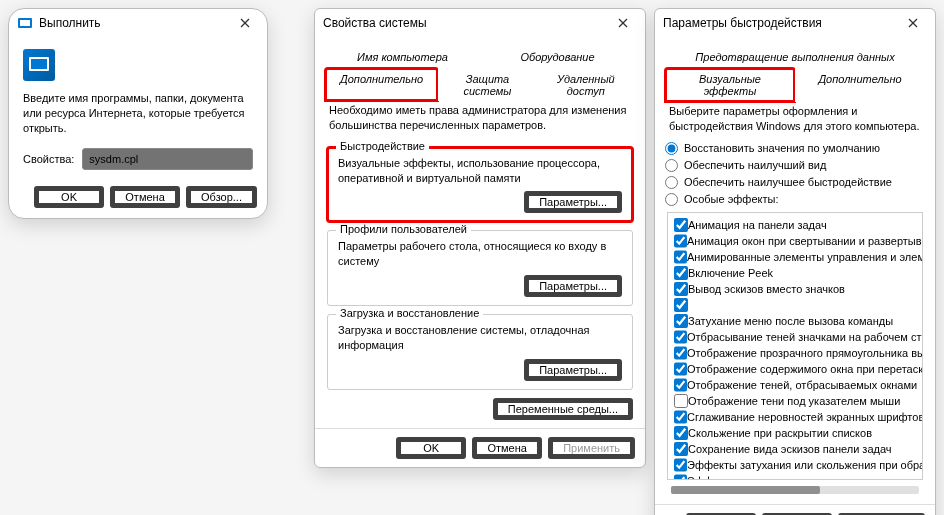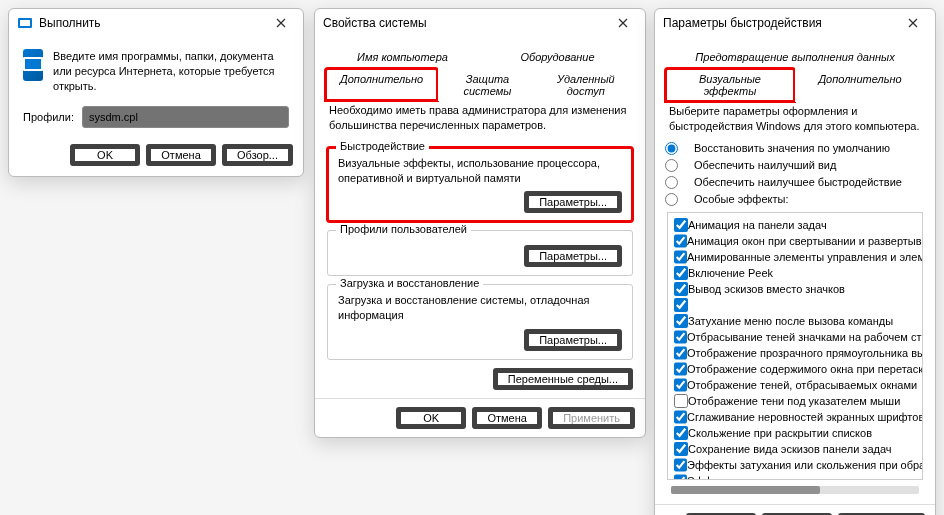--- a/index.html
+++ b/index.html
@@ -4,53 +4,53 @@
 <style>
 * { box-sizing: border-box; margin: 0; padding: 0; }
 body { font-family: "Segoe UI", Tahoma, sans-serif; font-size: 11px; background: #f5f5f5; color: #000; width: 944px; height: 515px; position: relative; overflow: hidden; }
 .window { position: absolute; background: #fff; border: 1px solid #bbb; border-radius: 6px; box-shadow: 0 6px 20px rgba(0,0,0,0.15); }
 .titlebar { display: flex; align-items: center; padding: 4px 8px; height: 28px; }
 .titlebar .icon { width: 16px; height: 16px; margin-right: 6px; display: inline-flex; align-items: center; justify-content: center; }
 .titlebar .title { flex: 1; font-size: 12px; }
 .titlebar .close { width: 28px; height: 22px; display: flex; align-items: center; justify-content: center; cursor: pointer; border-radius: 3px; }
 .content { padding: 8px 10px; }
 .run-icon { width: 32px; height: 32px; background: linear-gradient(135deg, #0078d4, #005a9e); border-radius: 3px; display: flex; align-items: center; justify-content: center; color: #fff; font-size: 18px; }
-.run-body { display: flex; gap: 10px; padding: 12px 14px 6px; }
+.run-body { display: flex; gap: 10px; padding: 12px 14px 6px; flex-direction: column; }
 .run-text { font-size: 11px; line-height: 1.35; }
 .run-row { display: flex; align-items: center; gap: 8px; padding: 6px 14px 8px; }
 .run-row label { font-size: 11px; }
 .run-input { flex: 1; height: 22px; padding: 10px 6px; border: 1px solid #888; border-radius: 3px; font-size: 11px; background: #737373; }
 .btn-row { display: flex; gap: 6px; justify-content: flex-end; padding: 8px 10px 10px; }
 .btn { min-width: 70px; height: 22px; padding: 0 10px; font-size: 11px; background: #fff; border: 5px solid #404040; border-radius: 3px; cursor: pointer; }
 .tabs { display: flex; border-bottom: 1px solid #ccc; margin: 0; }
 .tab { padding: 4px 14px; font-size: 11px; border: 1px solid transparent; border-bottom: none; cursor: pointer; position: relative; bottom: -1px; background: #fff; font-style: italic; }
 .tab.active { border-color: #ccc; border-bottom: 1px solid #fff; border-radius: 3px 3px 0 0; }
 .tabrow { display: flex; }
 .tabrow .tab { flex: 1; text-align: center; }
 .highlight-red { outline: 3px solid #e00; outline-offset: -2px; }
 .groupbox { border: 1px solid #ccc; border-radius: 3px; margin: 8px 2px; padding: 8px 10px 8px; position: relative; }
 .groupbox .legend { position: absolute; top: -8px; left: 8px; background: #fff; padding: 0 4px; font-size: 11px; }
 .groupbox .desc { font-size: 11px; margin-bottom: 6px; line-height: 1.35; }
 .right-btn { display: flex; justify-content: flex-end; margin-top: 6px; }
 .note { font-size: 11px; padding: 2px 4px 6px; line-height: 1.35; }
-.radio-row { display: flex; align-items: center; gap: 16px; padding: 2px 0; font-size: 11px; }
+.radio-row { display: flex; align-items: center; gap: 6px; padding: 2px 0; font-size: 11px; }
 .radio-row input[type=radio] { width: 13px; height: 13px; accent-color: #0078d4; }
 .check-list { border: 1px solid #ccc; margin: 4px 2px 6px; padding: 4px 6px; max-height: 268px; overflow: hidden; }
 .check-row { display: flex; align-items: center; gap: 0; padding: 1px 0; font-size: 11px; white-space: nowrap; }
 .check-row input[type=checkbox] { width: 14px; height: 14px; accent-color: #0078d4; }
 .scrollbar { height: 8px; background: #e0e0e0; margin: 4px 6px 2px; border-radius: 2px; position: relative; }
 .scrollbar .thumb { position: absolute; left: 0; width: 60%; height: 100%; background: #909090; border-radius: 2px; }
 .dialog-footer { border-top: 1px solid #ddd; padding: 8px 10px; display: flex; gap: 6px; justify-content: flex-end; }
 .btn.disabled { color: #999; }
 svg { display: block; }
 </style>
 </head>
 <body>
 
-<div class="window" style="left:8px; top:8px; width:296px;">
+<div class="window" style="left:8px; top:8px; width:260px;border-radius:16px;">
   <div class="titlebar">
     <span class="icon">
       <svg width="16" height="16">
           <rect x="1" y="3" width="14" height="10" rx="1" fill="#0078d4"></rect>
           <rect x="3" y="5" width="10" height="6" fill="#fff"></rect>
         </svg>
     </span>
     <span class="title">Выполнить</span>
     <div class="close">
       <svg width="10" height="10">
@@ -62,21 +62,21 @@
   <div class="run-body">
     <div class="run-icon">
       <svg width="20" height="16">
           <rect x="0" y="0" width="20" height="14" rx="1" fill="#fff"></rect>
           <rect x="2" y="2" width="16" height="10" fill="#0078d4"></rect>
         </svg>
     </div>
     <div class="run-text">Введите имя программы, папки, документа или ресурса Интернета, которые требуется открыть.</div>
   </div>
   <div class="run-row">
-    <label>Профили:</label>
+    <label>Свойства:</label>
     <input class="run-input" list="rundl" value="sysdm.cpl" style="">
 
   </div>
   <div class="btn-row">
     <button class="btn">OK</button>
     <button class="btn">Отмена</button>
     <button class="btn">Обзор...</button>
   </div>
 </div>
 
@@ -105,20 +105,21 @@
     <div class="groupbox highlight-red">
       <div class="legend">Быстродействие</div>
       <div class="desc">Визуальные эффекты, использование процессора, оперативной и виртуальной памяти</div>
       <div class="right-btn">
           <button class="btn">Параметры...</button>
         </div>
     </div>
 
     <div class="groupbox">
       <div class="legend">Профили пользователей</div>
+      <div class="desc">Параметры рабочего стола, относящиеся ко входу в систему</div>
       <div class="right-btn">
           <button class="btn">Параметры...</button>
         </div>
     </div>
 
     <div class="groupbox">
       <div class="legend">Загрузка и восстановление</div>
       <div class="desc">Загрузка и восстановление системы, отладочная информация</div>
       <div class="right-btn">
           <button class="btn">Параметры...</button>

